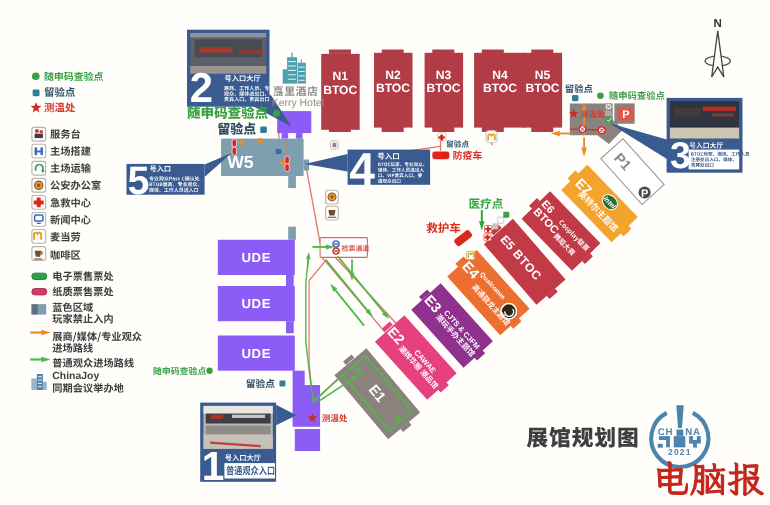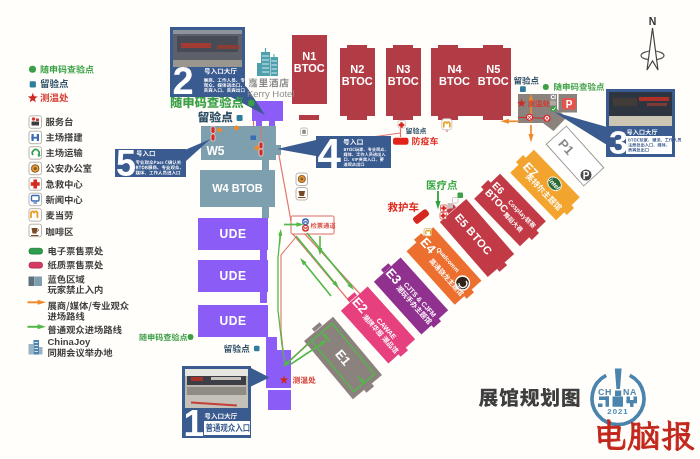--- a/index.html
+++ b/index.html
@@ -20,42 +20,41 @@
       <polyline points="278,150 291,221" fill="none" stroke="#e2746a" stroke-width="1.2"></polyline>
       <polyline points="272,121 272,128" fill="none" stroke="#e2746a" stroke-width="1.2"></polyline>
       <polyline points="253.5,121 253.5,126" fill="none" stroke="#e2746a" stroke-width="1.2"></polyline>
       <polyline points="292,233 350,302" fill="none" stroke="#e2746a" stroke-width="1.2"></polyline>
       <polyline points="304,233 361,295" fill="none" stroke="#e2746a" stroke-width="1.2"></polyline>
       <polyline points="296,237 281,255 281,330 284,360" fill="none" stroke="#e2746a" stroke-width="1.1"></polyline>
       <polyline points="283,367.5 313,338.5" fill="none" stroke="#e2746a" stroke-width="1.2"></polyline>
       <polygon points="518,94 557,94 557,109 566.5,117.5 553.5,131 543,123 518,123" fill="#8b827e"></polygon>
       <rect x="558.5" y="94" width="18.5" height="18.5" rx="0" fill="#8b827e"></rect>
     </svg>
-<div class="b red" style="left:292px;top:35px;width:34.5px;height:68.5px;font-size:11px;line-height:1.1;align-items:flex-start;padding-top:15px">N1<br>BTOC</div>
+<div class="b red" style="left:292px;top:49px;width:34.5px;height:68.5px;font-size:11px;line-height:1.1;align-items:flex-start;padding-top:15px">N1<br>BTOC</div>
 <div class="b red" style="left:299px;top:44.5px;width:20px;height:4px;"></div>
 <div class="b red" style="left:299px;top:115px;width:20px;height:4.5px;"></div>
 <div class="b red" style="left:340px;top:47.5px;width:34.5px;height:68.5px;font-size:11px;line-height:1.1;align-items:flex-start;padding-top:15px">N2<br>BTOC</div>
 <div class="b red" style="left:347px;top:44.5px;width:20px;height:4px;"></div>
 <div class="b red" style="left:347px;top:115px;width:20px;height:4.5px;"></div>
 <div class="b red" style="left:386px;top:47.5px;width:34.5px;height:68.5px;font-size:11px;line-height:1.1;align-items:flex-start;padding-top:15px">N3<br>BTOC</div>
 <div class="b red" style="left:393px;top:44.5px;width:20px;height:4px;"></div>
 <div class="b red" style="left:393px;top:115px;width:20px;height:4.5px;"></div>
 <div class="b red" style="left:431px;top:47.5px;width:47px;height:68.5px;font-size:11px;line-height:1.1;align-items:flex-start;padding-top:15px">N4<br>BTOC</div>
 <div class="b red" style="left:438px;top:44.5px;width:20px;height:4px;"></div>
 <div class="b red" style="left:438px;top:115px;width:20px;height:4.5px;"></div>
 <div class="b red" style="left:476px;top:47.5px;width:34.5px;height:68.5px;font-size:11px;line-height:1.1;align-items:flex-start;padding-top:15px">N5<br>BTOC</div>
 <div class="b red" style="left:483px;top:44.5px;width:20px;height:4px;"></div>
 <div class="b red" style="left:483px;top:115px;width:20px;height:4.5px;"></div>
 <div class="b gry" style="left:252px;top:101px;width:31px;height:20px;"></div>
 <div class="b gry" style="left:256px;top:120.5px;width:6px;height:5.5px;"></div>
 <div class="b gry" style="left:269px;top:120.5px;width:6px;height:5.5px;"></div>
-<div class="b blu" style="left:200.5px;top:125.5px;width:75px;height:34.5px;font-size:12px;justify-content:flex-start;align-items:flex-end;padding:2px 0 2px 6px">W5</div>
+<div class="b blu" style="left:200.5px;top:125.5px;width:75px;height:34.5px;font-size:16px;justify-content:flex-start;align-items:flex-end;padding:2px 0 2px 6px">W5</div>
 <div class="b blu" style="left:275.5px;top:145px;width:5px;height:10px;"></div>
 <div class="b blu" style="left:262px;top:159px;width:7px;height:11.5px;"></div>
-<div class="b blu" style="left:200px;top:170px;width:75px;height:36.5px;font-size:11px">W4 BTOB</div>
 <div class="b blu" style="left:262px;top:206px;width:7px;height:12px;"></div>
 <div class="b gry" style="left:198px;top:218px;width:70px;height:32px;font-size:12px;letter-spacing:.5px">UDE</div>
 <div class="b gry" style="left:260px;top:250px;width:7px;height:11px;"></div>
 <div class="b gry" style="left:198px;top:260px;width:70px;height:32px;font-size:12px;letter-spacing:.5px">UDE</div>
 <div class="b gry" style="left:260px;top:292px;width:7px;height:11px;"></div>
 <div class="b gry" style="left:198px;top:305px;width:70px;height:32px;font-size:12px;letter-spacing:.5px">UDE</div>
 <div class="b gry" style="left:266px;top:337px;width:11px;height:13px;"></div>
 <div class="b gry" style="left:265.5px;top:350px;width:25.5px;height:38px;"></div>
 <div class="b gry" style="left:268px;top:390px;width:23px;height:20px;"></div>
 <div class="b" style="left:343px;top:357.5px;width:76px;height:38px;background:#8b827e;transform:translate(-50%,-50%) rotate(50deg);font-size:13px"></div>

